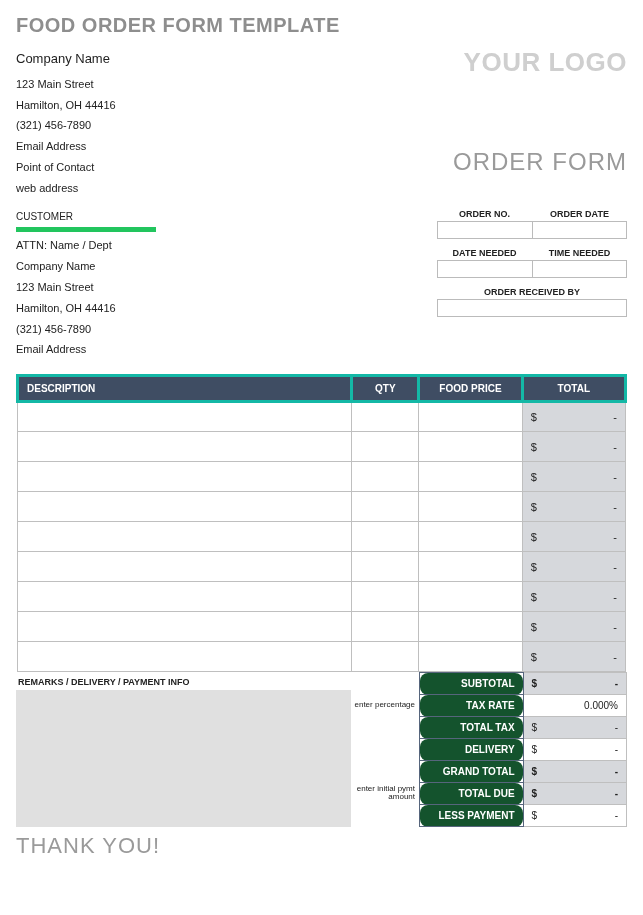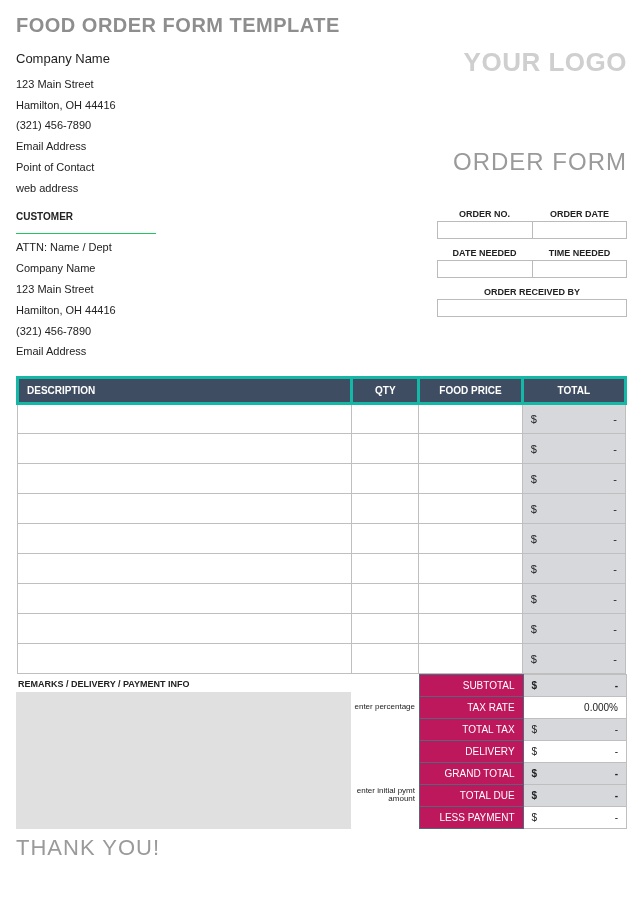--- a/index.html
+++ b/index.html
@@ -5,21 +5,21 @@
   * { box-sizing: border-box; margin: 0; padding: 0; }
   body { font-family: Arial, Helvetica, sans-serif; background: #fff; width: 643px; padding: 14px 16px; color: #222; font-size: 11px; }
   .title { font-family: "Arial Black", Arial, sans-serif; font-size: 20px; font-weight: 900; color: #8e8e8e; letter-spacing: 0.5px; margin-bottom: 10px; }
   .top-row { display: flex; justify-content: space-between; }
   .company-block { font-size: 11px; line-height: 1.9; }
   .company-name { font-size: 13px; font-weight: 400; margin-bottom: 2px; }
   .logo { font-family: "Arial Black", Arial, sans-serif; font-size: 26px; font-weight: 900; color: #cfcfcf; text-align: right; letter-spacing: 0.5px; }
   .order-form-label { font-family: Arial, sans-serif; font-size: 24px; font-weight: 400; color: #9a9a9a; text-align: right; letter-spacing: 1px; margin-top: 70px; }
   .mid-row { display: flex; justify-content: space-between; margin-top: 8px; }
   .customer-block { font-size: 11px; line-height: 1.9; }
-  .customer-header { font-weight: bold; font-size: 10px; border-bottom: 1px solid #22c55e; padding-bottom: 7px; margin-bottom: 3px; width: 140px; }
+  .customer-header { font-weight: normal; font-size: 10px; border-bottom: 5px solid #22c55e; padding-bottom: 1px; margin-bottom: 3px; width: 140px; }
   .meta-block { width: 190px; font-size: 9px; font-weight: bold; text-align: center; }
   .meta-row-labels { display: flex; }
   .meta-row-labels > div { flex: 1; padding: 2px 0; }
   .meta-row-inputs { display: flex; margin-bottom: 7px; }
   .meta-row-inputs > div { flex: 1; height: 18px; border: 1px solid #bbb; }
   .meta-row-inputs > div + div { border-left: none; }
   .meta-full-label { padding: 2px 0; }
   .meta-full-input { height: 18px; border: 1px solid #bbb; }
   
   .items-table { width: 100%; border-collapse: collapse; margin-top: 14px; table-layout: fixed; }
@@ -35,21 +35,21 @@
   
   .bottom-row { display: flex; margin-top: 0; }
   .remarks-side { flex: 1 1 auto; display:flex; flex-direction:column; }
   .remarks-label { font-size: 9px; font-weight: bold; padding: 5px 0 3px 2px; }
   .remarks-box { background: #e0e0e0; flex: 1; min-height: 120px; }
   .hint-col { width: 68px; font-size: 8px; text-align: right; padding-right: 4px; display:flex; flex-direction:column; }
   .hint-spacer { height: 22px; }
   .hint-text { height: 22px; display:flex; align-items:center; justify-content:flex-end; line-height:1.1; }
   .totals-table { border-collapse: collapse; width: 208px; }
   .totals-table td { height: 22px; font-size: 10px; padding: 0 8px; border: 1px solid #bfbfbf; }
-  .totals-table td.t-label { background: #be185d; color: #fff; font-weight: normal; text-align: right; width: 104px; border-color: #56657c; }
+  .totals-table td.t-label { background: #14532d; color: #fff; font-weight: bold; text-align: right; width: 104px; border-color: #56657c; border-radius: 8px; }
   .totals-table td.t-val { width: 104px; }
   .totals-table td.t-val.shaded { background: #d6d8dc; }
   .totals-table td.t-val.em { font-weight: bold; }
   .t-val-inner { display:flex; justify-content:space-between; align-items:center; }
   .thank-you { font-family: Arial, sans-serif; font-size: 22px; font-weight: 400; color: #9a9a9a; letter-spacing: 1px; margin-top: 6px; }
 </style>
 </head>
 <body>
 
 <div class="title">FOOD ORDER FORM TEMPLATE</div>

